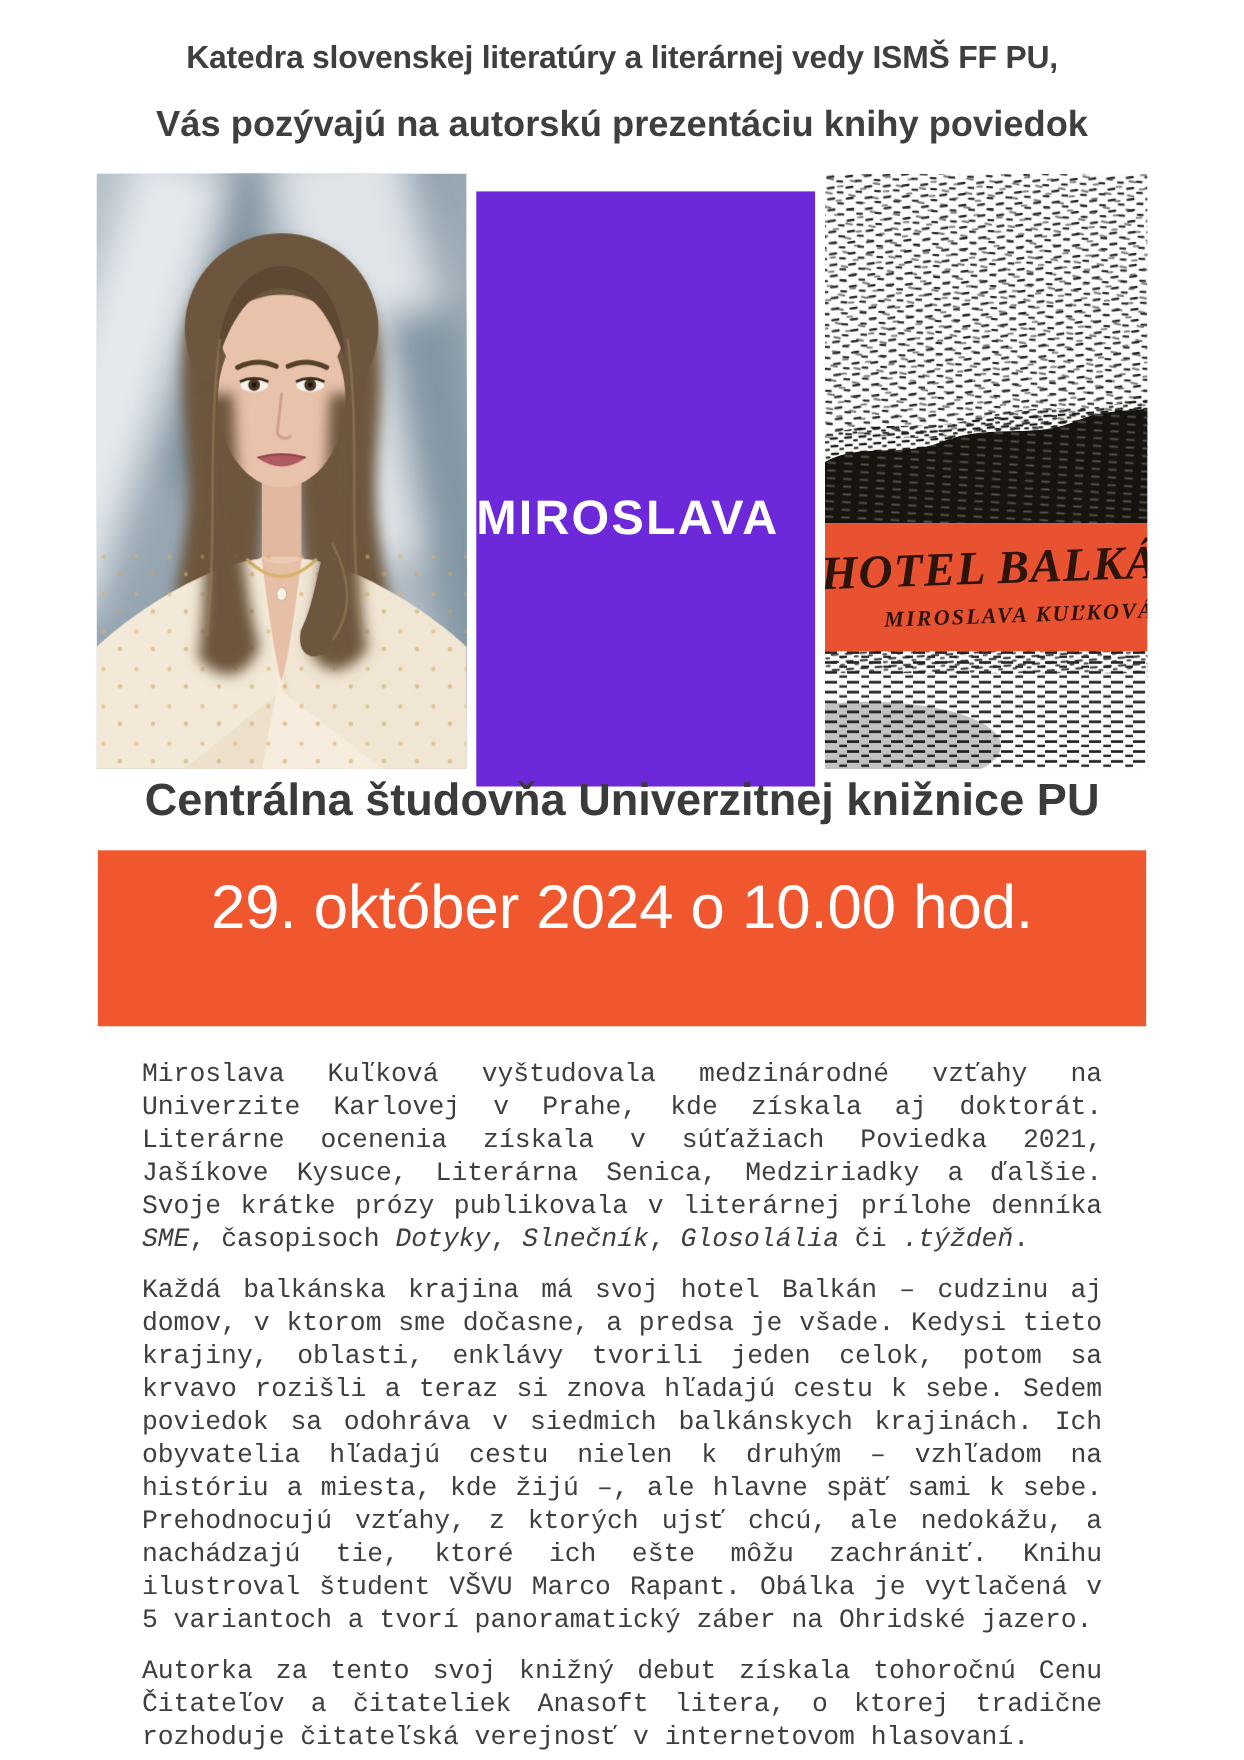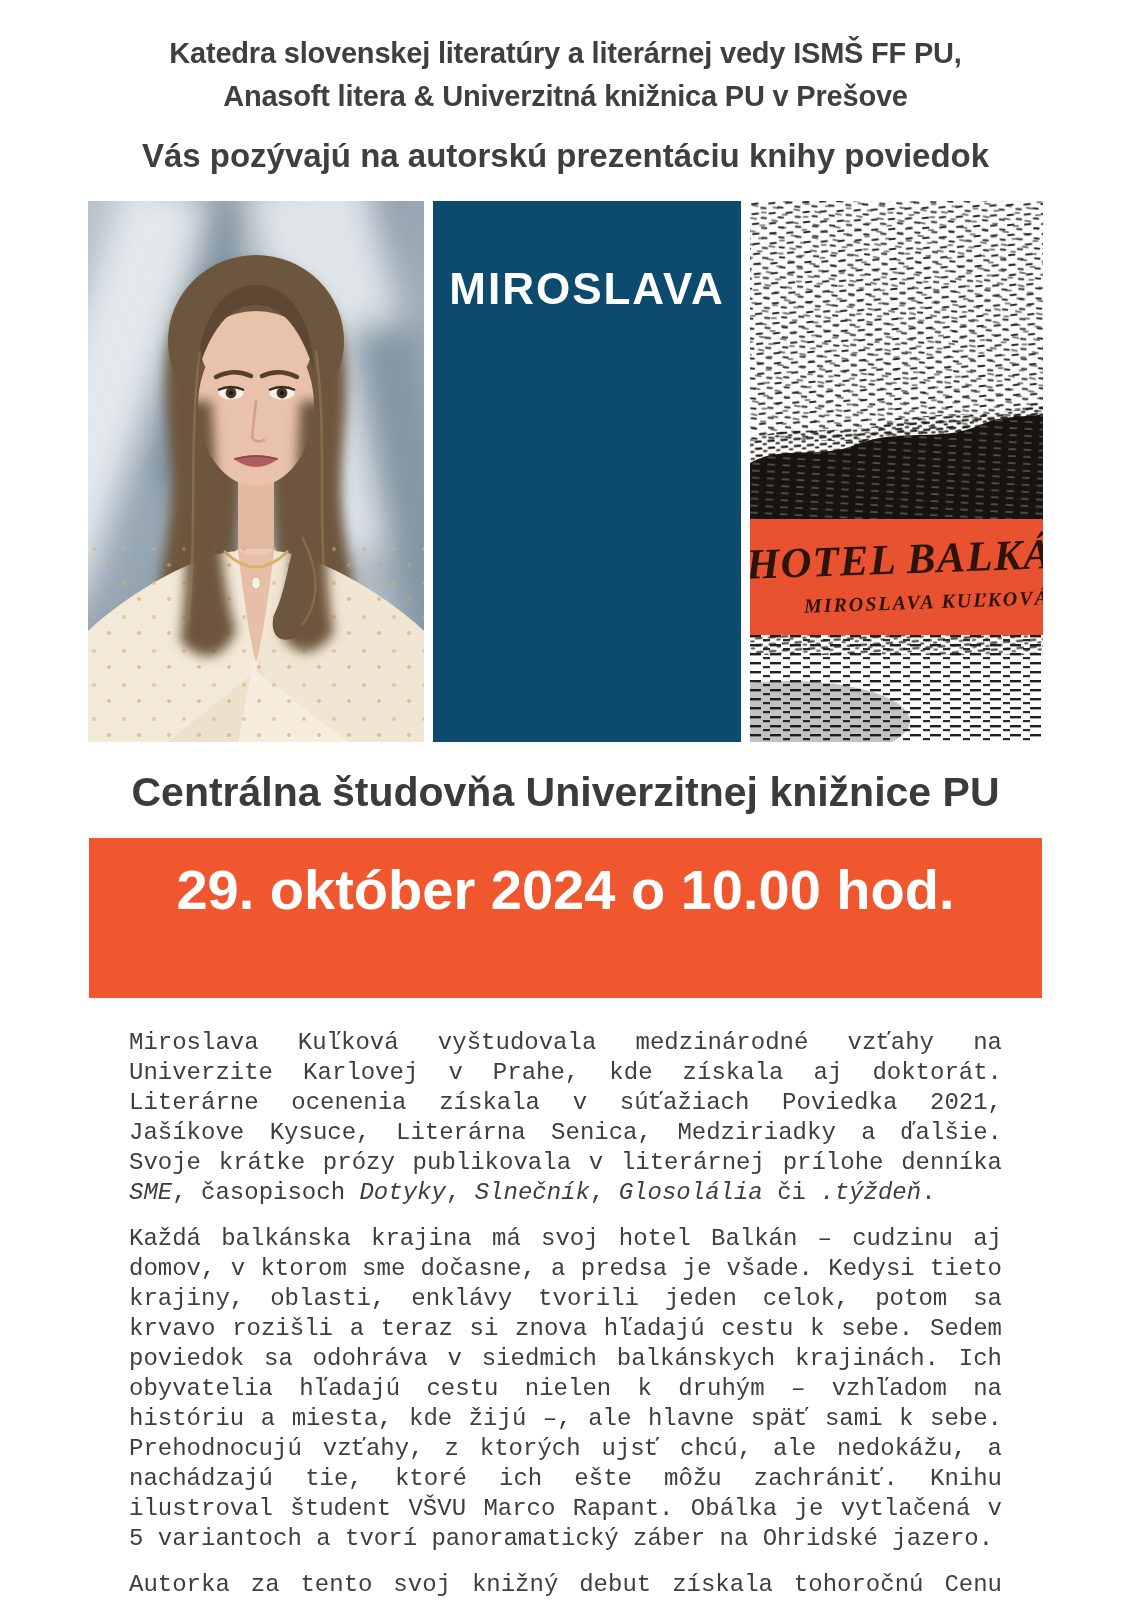--- a/index.html
+++ b/index.html
@@ -13,46 +13,45 @@
     overflow:hidden;
   }
   
   .header{padding-top:32px;text-align:center;color:#3f3f3f;}
   .org-line{font-size:29px;font-weight:700;line-height:43px;letter-spacing:-0.2px;}
   .invite-line{margin-top:16px;font-size:33px;font-weight:700;line-height:43px;}
   
   .hero{margin:24px 72px 0 72px;height:541px;display:flex;gap:9px;}
   .hero .col-photo{width:336px;height:541px;overflow:hidden;background:#9fafbb;}
   .hero .col-panel{
-    width:308px;height:541px;background:#0c4a6e;color:#fff;
-    display:flex;flex-direction:column;align-items:center;text-align:center;
+    width:308px;height:541px;background:#6d28d9;color:#fff;
+    display:flex;flex-direction:row;align-items:center;text-align:center;margin-top:16px;
   }
   .panel-name{margin-top:52px;font-size:44px;font-weight:600;letter-spacing:2px;line-height:72px;}
   .panel-title{margin-top:64px;font-size:52px;font-weight:600;letter-spacing:2px;line-height:96px;}
   .hero .col-cover{flex:1;height:541px;overflow:hidden;background:#fff;}
   .hero svg{display:block;}
   
-  .venue{margin-top:26px;text-align:center;font-size:41px;font-weight:600;color:#3b3b3b;line-height:48px;}
+  .venue{margin-top:4px;text-align:center;font-size:41px;font-weight:600;color:#3b3b3b;line-height:48px;}
   
   .banner{margin:22px 73px 0 73px;height:160px;background:#F0572F;color:#ffffff;text-align:center;}
-  .banner-date{padding-top:16px;font-size:56px;font-weight:700;line-height:72px;}
+  .banner-date{padding-top:16px;font-size:56px;font-weight:400;line-height:72px;}
   .banner-moderator{font-size:29px;font-weight:600;line-height:40px;}
   
   .bodytext{margin:30px 113px 0 113px;font-size:24px;line-height:30px;text-align:justify;color:#3e3e3e;}
   .bodytext p{margin:0 0 16px 0;font-family:Liberation Mono, monospace;}
   .bodytext em{font-style:italic;}
 </style>
 </head>
 <body>
 
 <div class="poster">
 
   <div class="header">
     <div class="org-line">Katedra slovenskej literatúry a literárnej vedy ISMŠ FF PU,</div>
-    <div class="org-line">Anasoft litera &amp; Univerzitná knižnica PU v Prešove</div>
     <div class="invite-line">Vás pozývajú na autorskú prezentáciu knihy poviedok</div>
   </div>
 
   <div class="hero">
 
     <div class="col-photo">
       <svg width="336" height="541" viewBox="0 0 336 541" xmlns="http://www.w3.org/2000/svg">
         <defs>
           <linearGradient id="bgGrad" x1="0" y1="0" x2="1" y2="1">
             <stop offset="0" stop-color="#b6c1c9"></stop>

